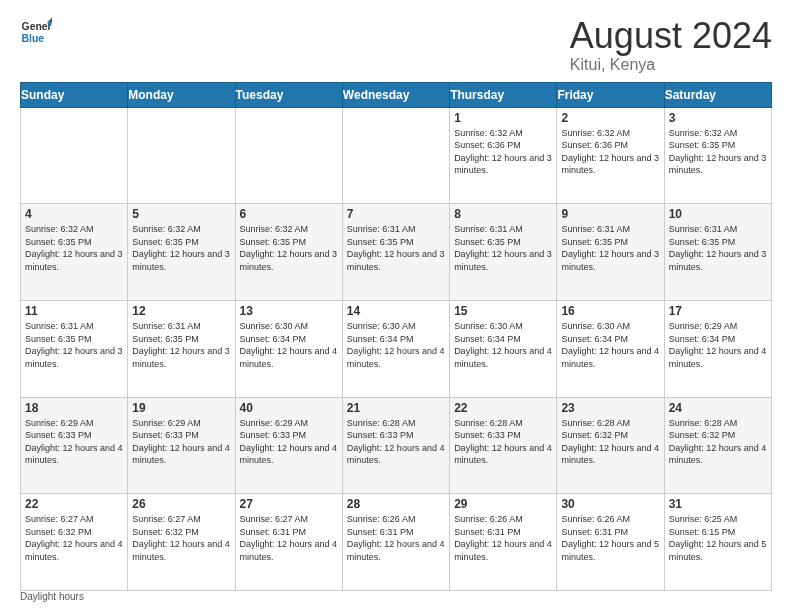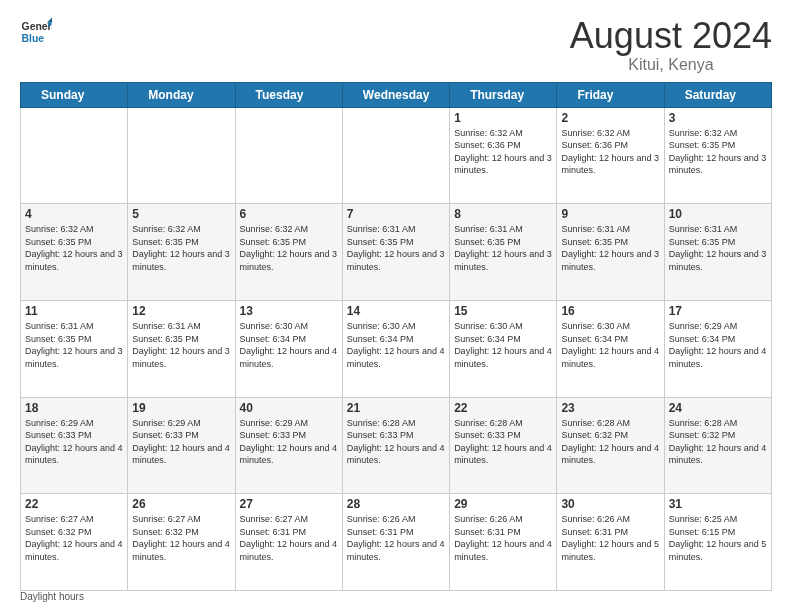--- a/index.html
+++ b/index.html
@@ -26,21 +26,21 @@
     .logo {
       display: flex;
       align-items: center;
       gap: 4px;
     }
     .logo-icon {
       width: 32px;
       height: 32px;
     }
     .title-block {
-      text-align: center;
+      text-align: left;
     }
     .main-title {
       font-size: 36px;
       font-weight: normal;
       color: #333;
       line-height: 1.1;
     }
     .sub-title {
       font-size: 16px;
       color: #737373;
@@ -50,21 +50,21 @@
       border: 1px solid #ccc;
       border-collapse: collapse;
       width: 100%;
       table-layout: fixed;
     }
     .calendar th {
       background-color: #2176ae;
       color: #fff;
       font-size: 12px;
       font-weight: bold;
-      padding: 5px 20px;
+      padding: 5px 0;
       text-align: left;
       border: 1px solid #1a5f8a;
     }
     .calendar td {
       border: 1px solid #ccc;
       vertical-align: top;
       padding: 3px 4px;
       font-size: 9.5px;
       color: #333;
       height: 85px;

